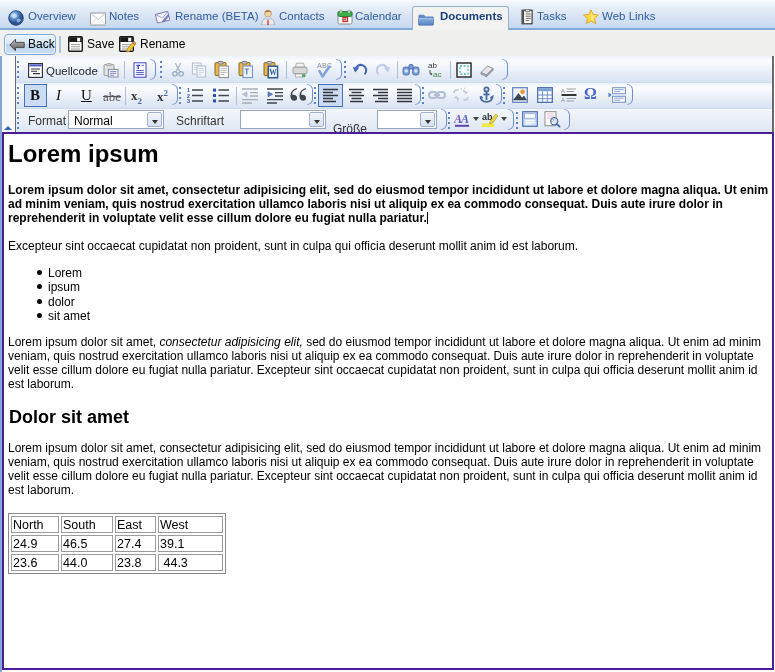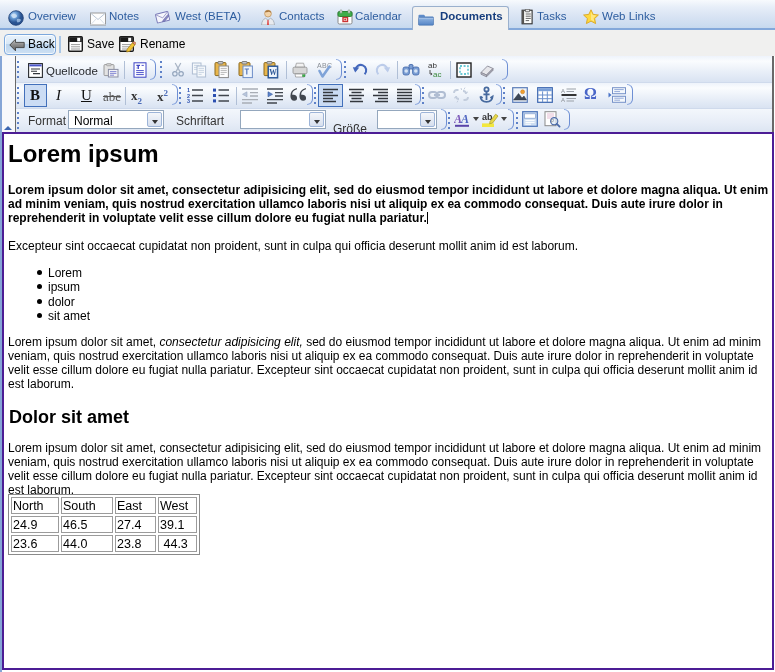--- a/index.html
+++ b/index.html
@@ -44,33 +44,33 @@
 .content{position:absolute;left:2px;top:132px;width:772px;height:538px;background:#fff;border:2px solid #4c1d95}
 .doc{position:absolute;left:4px;top:0;width:768px;color:#000}
 .doc p{font-size:12px;line-height:14px;white-space:nowrap}
 h1.d{position:absolute;left:0;top:6px;font-size:24px}
 .p1{position:absolute;left:0;top:49px;font-weight:bold}
 .p2{position:absolute;left:0;top:105px}
 ul.d{position:absolute;left:0;top:132px;font-size:12px;line-height:14.4px;padding-left:40px;list-style:none}
 .p3{position:absolute;left:0;top:201px}
 h2.d{position:absolute;left:1px;top:273px;font-size:18px}
 .p4{position:absolute;left:0;top:307px}
-table.d{position:absolute;left:0;top:360px;border-collapse:separate;border-spacing:2px;border:1px solid #8a8a8a;font-size:12.5px}
+table.d{position:absolute;left:0;top:379px;border-collapse:separate;border-spacing:2px;border:1px solid #8a8a8a;font-size:12.5px}
 table.d td{border:1px solid #9b9b9b;height:17px;padding:0 1px;vertical-align:middle}
 .cursor{display:inline-block;width:1px;height:12px;background:#000;vertical-align:-2px}
 .bu{position:absolute;left:29px;width:5px;height:5px;border-radius:50%;background:#000;margin-top:4px}
 </style></head>
 <body>
 
 <div class="tabbar"></div>
 <div class="atab"></div>
 <span class="atablbl">Documents</span>
 <span class="tablbl" style="left:28px">Overview</span>
 <span class="tablbl" style="left:109px">Notes</span>
-<span class="tablbl" style="left:175px">West (BETA)</span>
+<span class="tablbl" style="left:175px">Rename (BETA)</span>
 <span class="tablbl" style="left:279px">Contacts</span>
 <span class="tablbl" style="left:355px">Calendar</span>
 <span class="tablbl" style="left:537px">Tasks</span>
 <span class="tablbl" style="left:602px">Web Links</span>
 
 <svg class="ticon" style="left:8px;top:10px" viewBox="0 0 16 16">
  <defs>
       <radialGradient id="gl" cx="35%" cy="30%">
         <stop offset="0%" stop-color="#cfe3f8"></stop>
         <stop offset="45%" stop-color="#6b9fd8"></stop>
@@ -438,21 +438,21 @@
       </ul>
   <p class="p3">Lorem ipsum dolor sit amet, <i>consectetur adipisicing elit,</i> sed do eiusmod tempor incididunt ut labore et dolore magna aliqua. Ut enim ad minim<br>veniam, quis nostrud exercitation ullamco laboris nisi ut aliquip ex ea commodo consequat. Duis aute irure dolor in reprehenderit in voluptate<br>velit esse cillum dolore eu fugiat nulla pariatur. Excepteur sint occaecat cupidatat non proident, sunt in culpa qui officia deserunt mollit anim id<br>est laborum.</p>
   <h2 class="d">Dolor sit amet</h2>
   <p class="p4">Lorem ipsum dolor sit amet, consectetur adipisicing elit, sed do eiusmod tempor incididunt ut labore et dolore magna aliqua. Ut enim ad minim<br>veniam, quis nostrud exercitation ullamco laboris nisi ut aliquip ex ea commodo consequat. Duis aute irure dolor in reprehenderit in voluptate<br>velit esse cillum dolore eu fugiat nulla pariatur. Excepteur sint occaecat cupidatat non proident, sunt in culpa qui officia deserunt mollit anim id<br>est laborum.</p>
   <table class="d">
    <tbody>
           <tr>
             <td style="width:48px">North</td>
             <td style="width:52px">South</td>
             <td style="width:41px">East</td>
-            <td style="width:39px">West</td>
+            <td style="width:65px">West</td>
           </tr>
    <tr>
             <td>24.9</td>
             <td>46.5</td>
             <td>27.4</td>
             <td>39.1</td>
           </tr>
    <tr>
             <td>23.6</td>
             <td>44.0</td>

